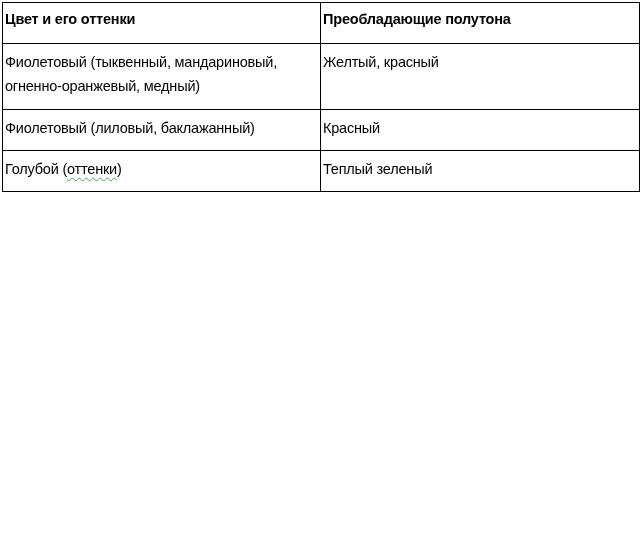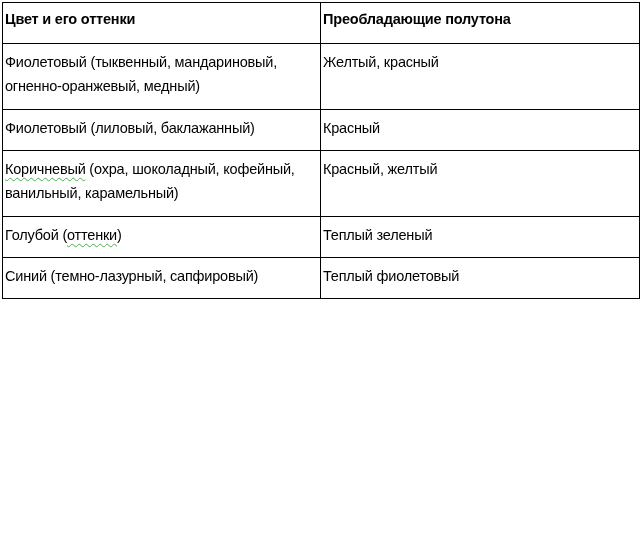--- a/index.html
+++ b/index.html
@@ -67,29 +67,21 @@
   </tr>
 
 
 
 
   <tr class="h-one">
     <td><span>Фиолетовый</span><span> (лиловый, баклажанный)</span></td>
     <td>Красный</td>
   </tr>
 
-  <tr class="h-two">
-    <td><span class="squiggle">Коричневый</span><span> (охра, шоколадный, кофейный, ванильный, карамельный)</span></td>
-    <td>Красный, желтый</td>
-  </tr>
 
 
   <tr class="h-one">
     <td><span>Голубой (</span><span class="squiggle">оттенки</span><span>)</span></td>
     <td>Теплый зеленый</td>
   </tr>
 
-  <tr class="h-one">
-    <td><span>Синий</span><span> (темно-лазурный, сапфировый)</span></td>
-    <td>Теплый фиолетовый</td>
-  </tr>
 </tbody>
   </table>
 
 </body></html>

